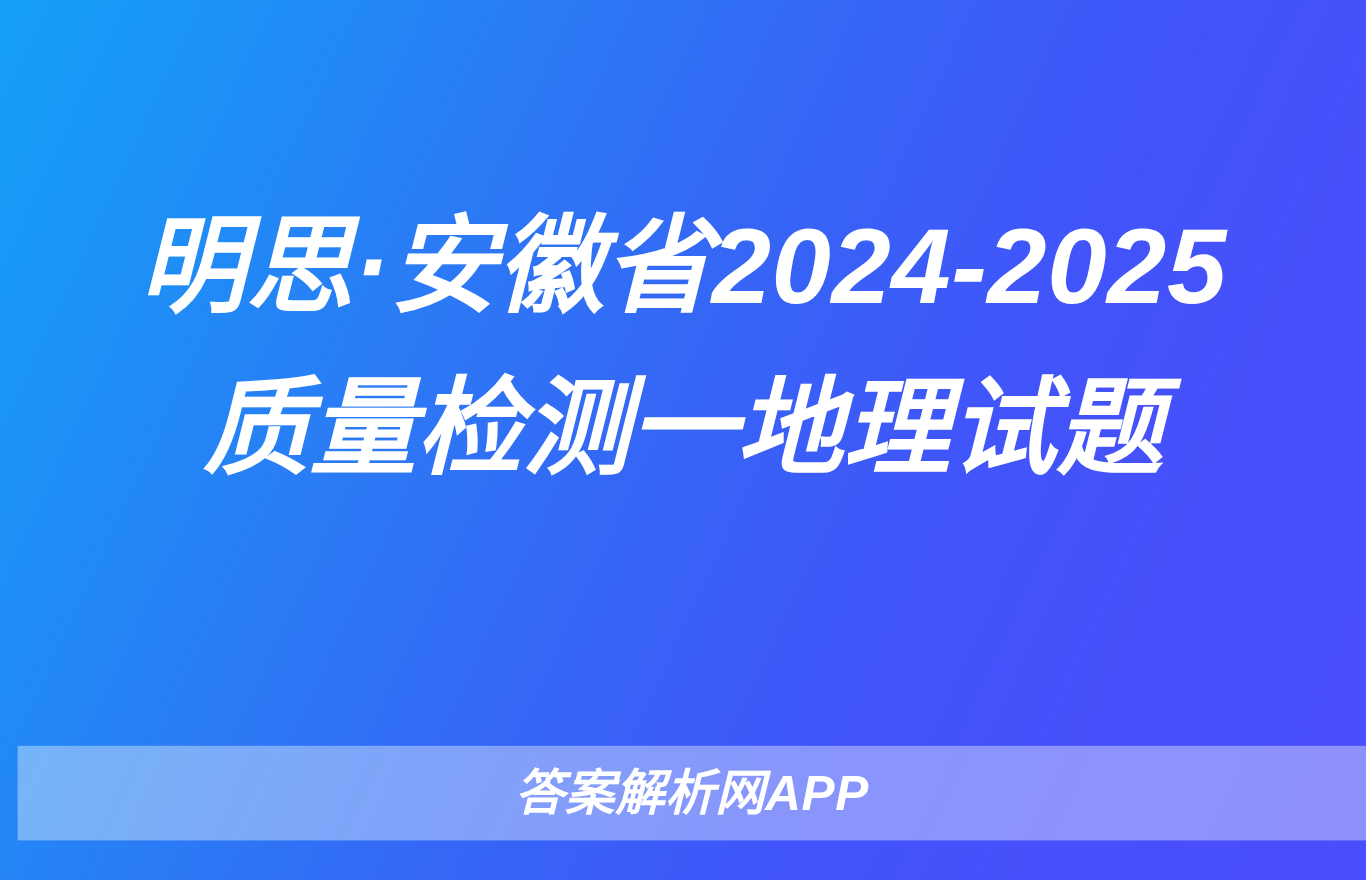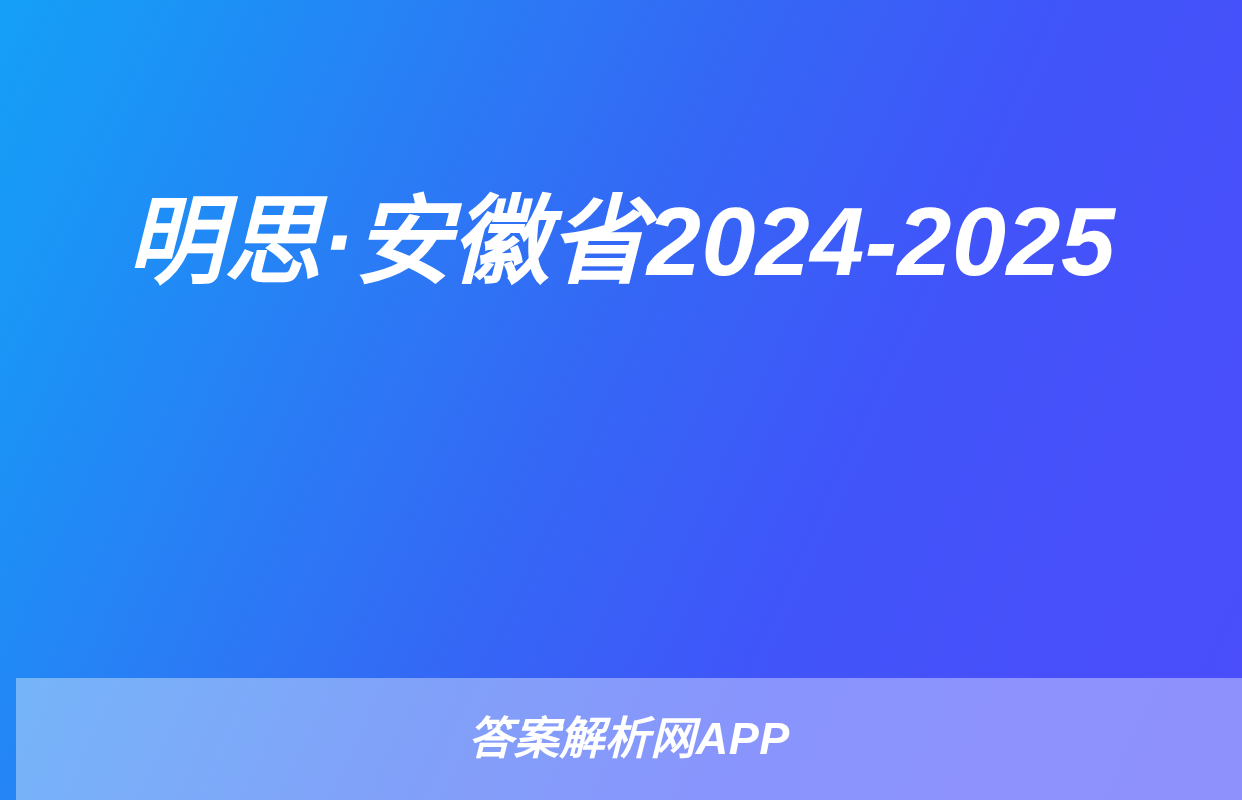--- a/index.html
+++ b/index.html
@@ -53,21 +53,21 @@
   .title-line.line-wide {
     letter-spacing: 0.5px;
   }
 
   
   .footer-band {
     position: absolute;
     left: 16px;
     right: 0;
     top: 678px;
-    height: 122px;
+    height: 86px;
     background: rgba(255, 255, 255, 0.38);
     display: flex;
     align-items: center;
     justify-content: center;
   }
 
   .footer-watermark {
     color: #ffffff;
     font-size: 45px;
     font-weight: 700;
@@ -78,19 +78,20 @@
     margin-top: -2px;
   }
 </style>
 </head>
 <body>
 
 <div id="cover-card">
 
   <div class="title-block">
     <span class="title-line line-wide">明思·安徽省2024-2025</span>
+    <span class="title-line">质量检测一地理试题</span>
   </div>
 
   <div class="footer-band">
     <span class="footer-watermark">答案解析网APP</span>
   </div>
 
 </div>
 
 </body></html>

